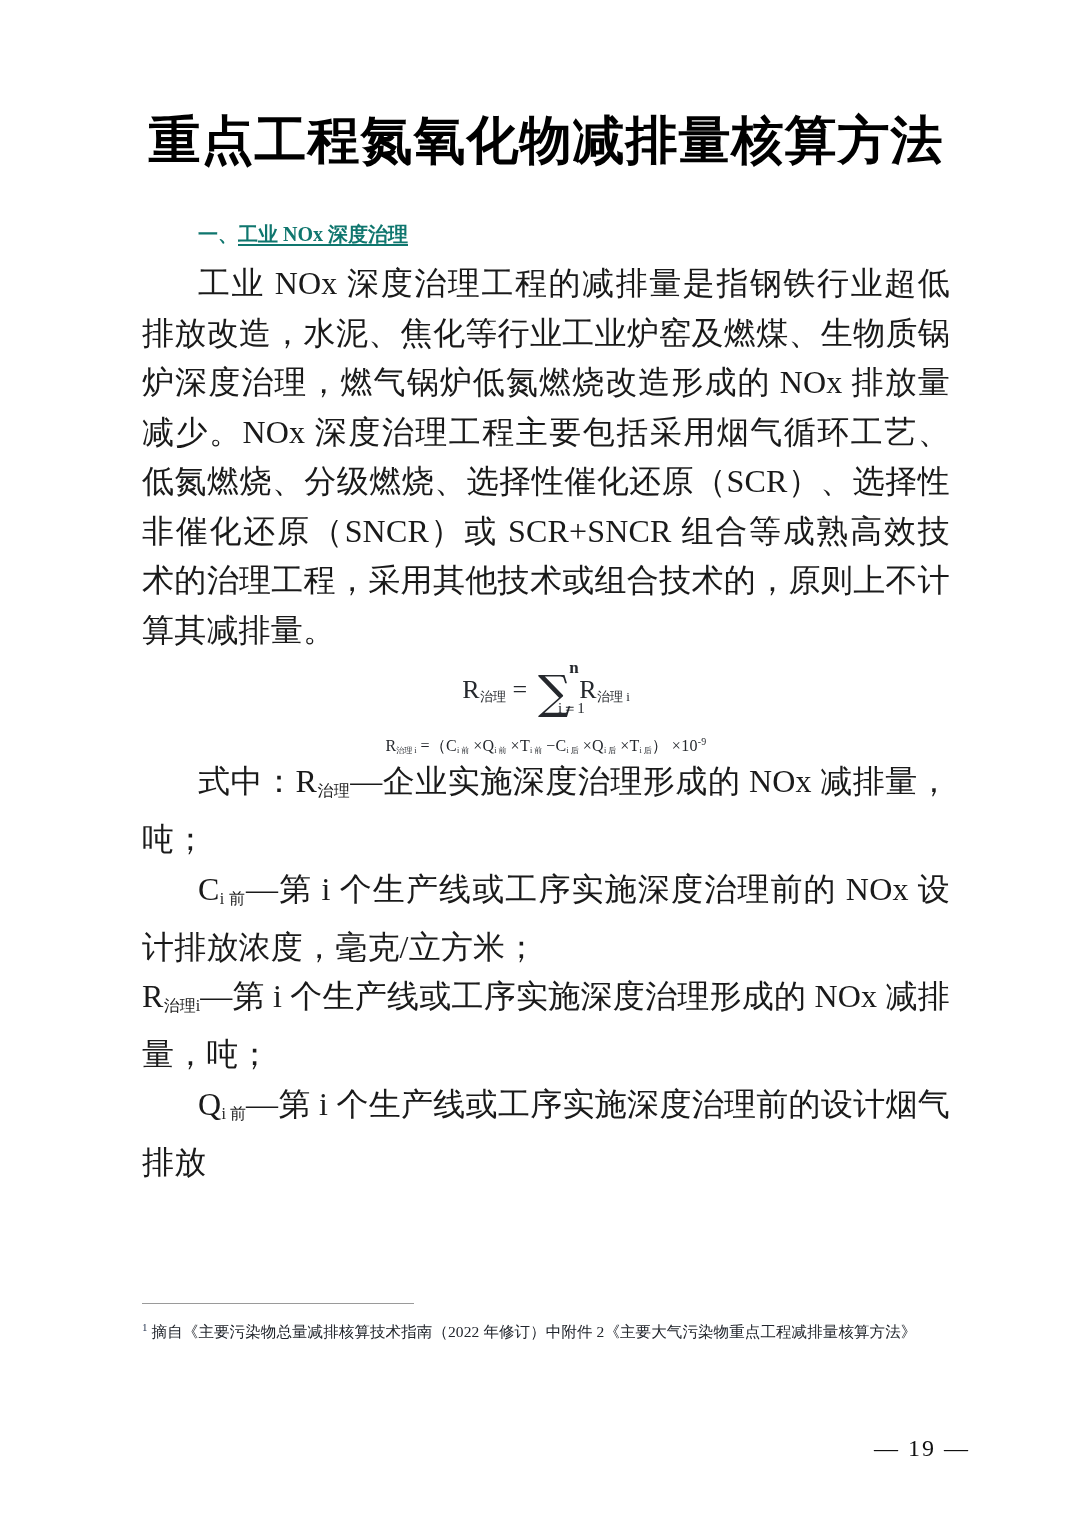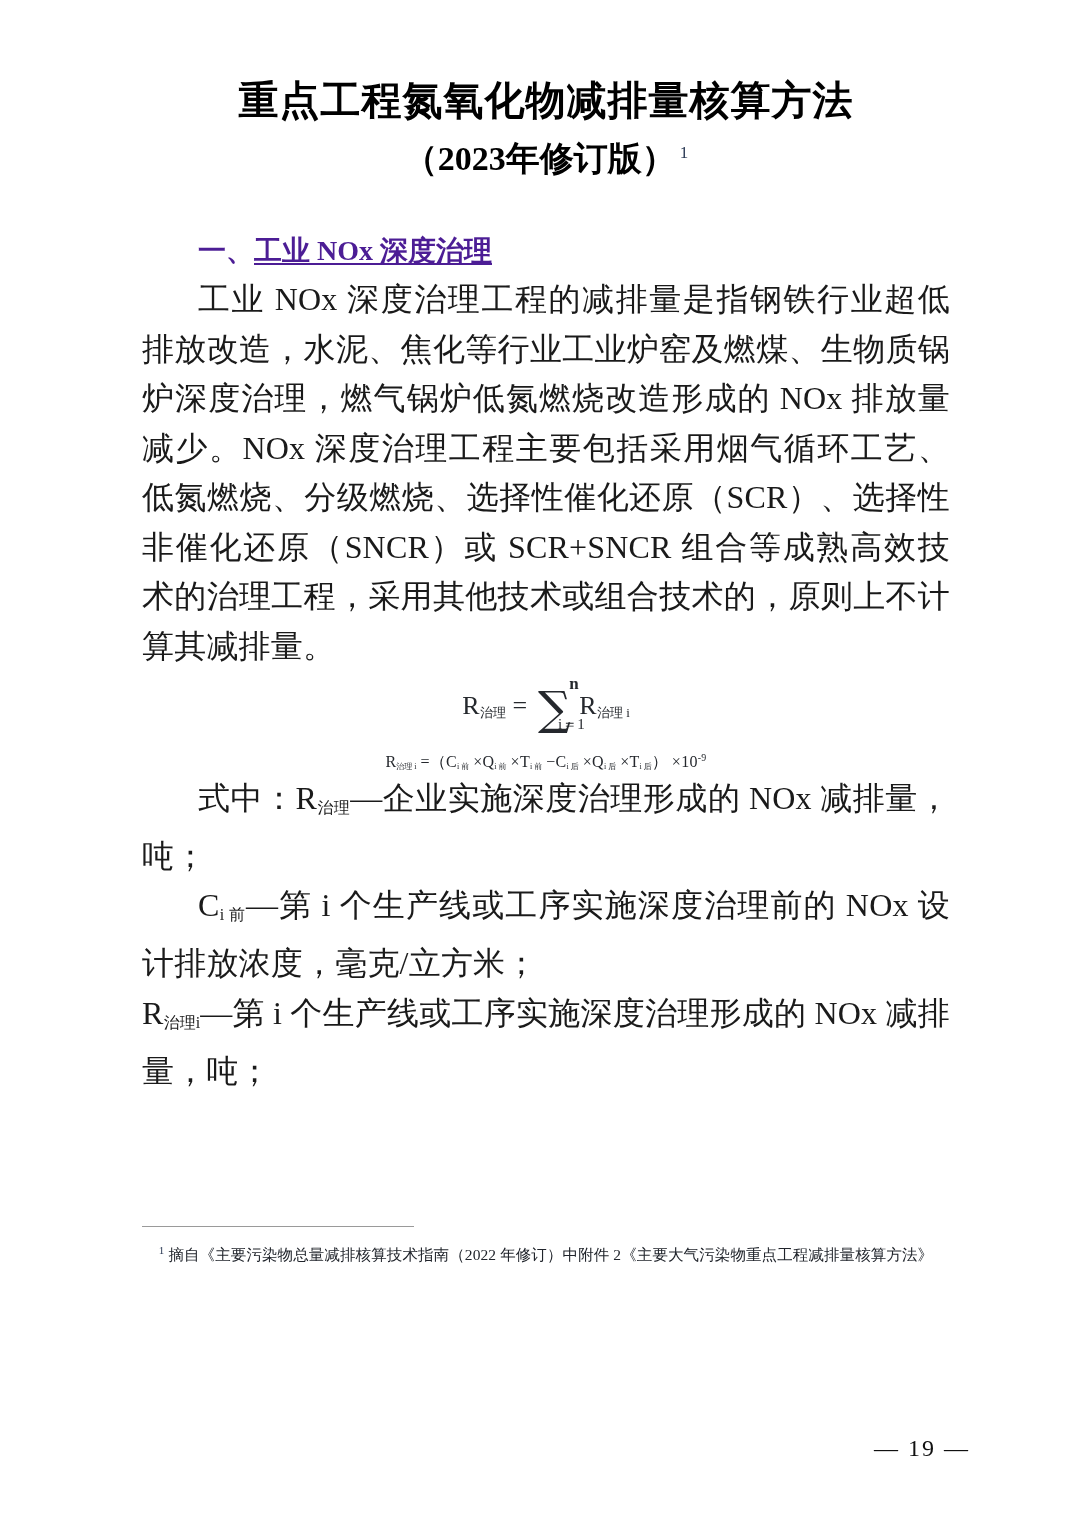--- a/index.html
+++ b/index.html
@@ -20,25 +20,25 @@
     position: absolute;
     left: 142px;
     top: 0;
     width: 808px;
   }
 
   
   .doc-title {
     text-align: center;
     font-weight: bold;
-    font-size: 40px;
+    font-size: 52px;
     line-height: 50px;
     letter-spacing: 1px;
     margin: 0;
-    padding-top: 76px;
+    padding-top: 116px;
     color: #000000;
   }
   .doc-subtitle {
     text-align: center;
     font-weight: bold;
     font-size: 34px;
     line-height: 46px;
     letter-spacing: 0px;
     margin: 0;
     padding-top: 4px;
@@ -47,27 +47,27 @@
   .doc-subtitle .sup {
     font-size: 17px;
     font-weight: normal;
     vertical-align: super;
     margin-left: 4px;
     color: #2b3a55;
   }
 
   
   .section-heading {
-    font-size: 28px;
+    font-size: 20px;
     line-height: 49px;
     font-weight: bold;
     margin: 0;
     padding-top: 44px;
     padding-left: 56px;
-    color: #4c1d95;
+    color: #0f766e;
   }
   .section-heading .u {
     text-decoration: underline;
     text-underline-offset: 3px;
   }
 
   
   .para {
     font-size: 32px;
     line-height: 49.5px;
@@ -134,23 +134,22 @@
   .var { font-weight: normal; }
   .exp {
     font-size: 0.62em;
     vertical-align: super;
   }
 
   
   .footnote-area {
     position: absolute;
     left: 142px;
-    top: 1226px;
+    top: 1303px;
     width: 808px;
-    text-align: center;
   }
   .footnote-rule {
     width: 272px;
     height: 1px;
     background: #9a9a9a;
     margin: 0 0 12px 0;
   }
   .footnote-text {
     font-size: 15.5px;
     line-height: 22px;
@@ -178,23 +177,20 @@
 </style>
 </head>
 <body>
 
 <div class="page">
 
   <div class="content">
 
     <h1 class="doc-title">重点工程氮氧化物减排量核算方法</h1>
 
-    <h2 class="doc-subtitle">
-      <span>（2023年修订版）</span><span class="sup">1</span>
-    </h2>
 
     <h3 class="section-heading">
       <span>一、</span><span class="u">工业 NOx 深度治理</span>
     </h3>
 
     <p class="para">工业 NOx 深度治理工程的减排量是指钢铁行业超低排放改造，水泥、焦化等行业工业炉窑及燃煤、生物质锅炉深度治理，燃气锅炉低氮燃烧改造形成的 NOx 排放量减少。NOx 深度治理工程主要包括采用烟气循环工艺、低氮燃烧、分级燃烧、选择性催化还原（SCR）、选择性非催化还原（SNCR）或 SCR+SNCR 组合等成熟高效技术的治理工程，采用其他技术或组合技术的，原则上不计算其减排量。</p>
 
 
     <div class="formula-block">
 
@@ -227,20 +223,23 @@
     </p>
 
     <p class="para">
       <span class="lat var">C</span><sub class="cjk">i 前</sub><span>—</span><span>第 i 个生产线或工序实施深度治理前的 NOx 设计排放浓度，毫克/立方米；</span>
     </p>
 
     <p class="para noindent">
       <span class="lat var">R</span><sub class="cjk">治理i</sub><span>—</span><span>第 i 个生产线或工序实施深度治理形成的 NOx 减排量，吨；</span>
     </p>
 
+    <p class="para">
+      <span class="lat var">Q</span><sub class="cjk">i 前</sub><span>—</span><span>第 i 个生产线或工序实施深度治理前的设计烟气排放</span>
+    </p>
 
   </div>
 
   <div class="footnote-area">
     <div class="footnote-rule"></div>
     <p class="footnote-text">
       <span class="fmark">1</span><span>摘自《主要污染物总量减排核算技术指南（2022 年修订）中附件 2《主要大气污染物重点工程减排量核算方法》</span>
     </p>
   </div>
 

